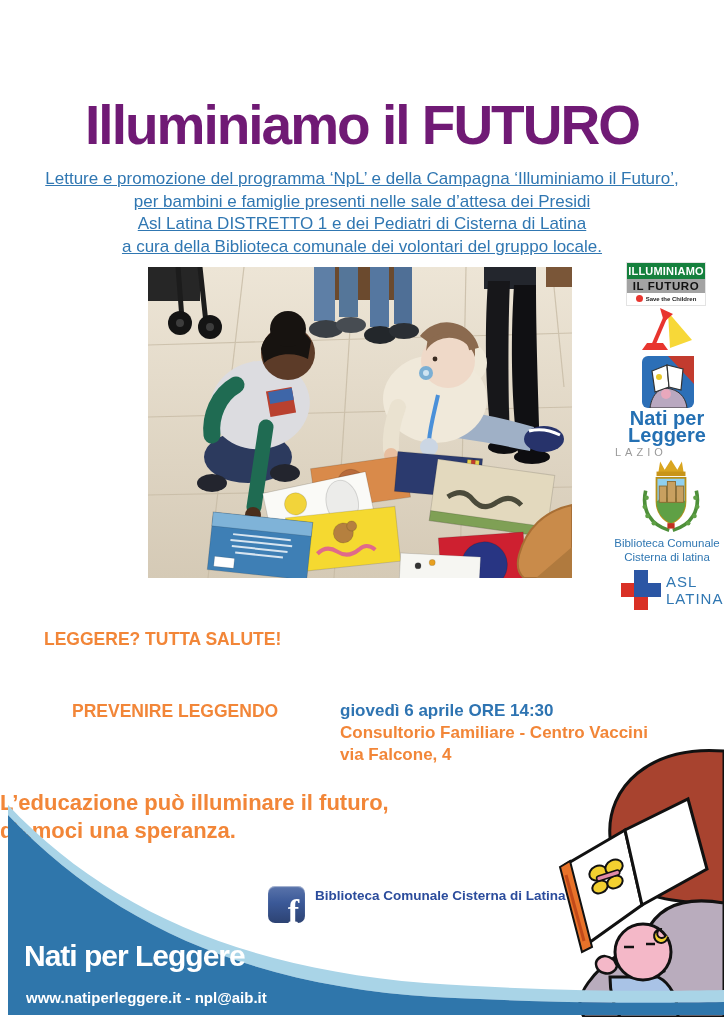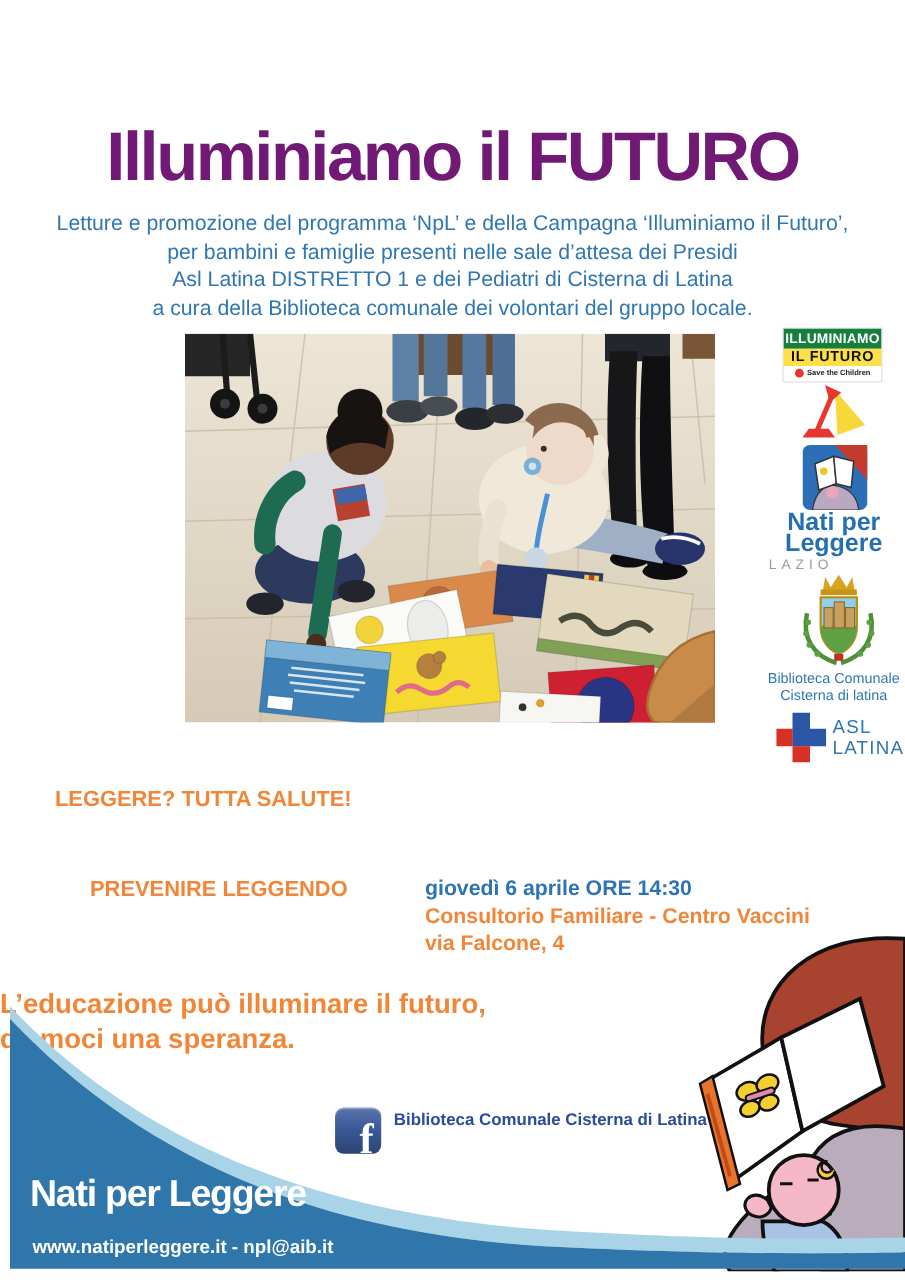--- a/index.html
+++ b/index.html
@@ -2,26 +2,26 @@
 <html><head>
 <meta charset="utf-8">
 <style>
   html,body{margin:0;padding:0;background:#ffffff;}
   .poster{position:relative;width:724px;height:1024px;background:#fff;overflow:hidden;
           font-family:"Liberation Sans", sans-serif;}
   .abs{position:absolute;}
 
   .title{top:54px;left:0;width:724px;text-align:center;color:#701a75;font-weight:bold;
          font-size:55px;letter-spacing:-2px;margin-top:39px;}
-  .intro{top:168px;left:0;width:724px;text-align:center;color:#3077B2;font-size:17px;line-height:22.5px;}
+  .intro{top:168px;left:0;width:724px;text-align:center;color:#3077B2;font-size:17px;line-height:22.5px;text-decoration:underline;}
 
   
   .stc-logo{top:263px;left:627px;width:78px;text-align:center;box-shadow:0 0 0 1px #e3e3e3;}
   .stc-red{background:#15803d;color:#fff;font-weight:bold;font-size:11px;letter-spacing:0.2px;padding:2px 0;}
-  .stc-black{background:#fde047;color:#111;font-weight:bold;font-size:11.5px;letter-spacing:0.6px;padding:1px 0;}
+  .stc-black{background:#a3a3a3;color:#111;font-weight:bold;font-size:11.5px;letter-spacing:0.6px;padding:1px 0;}
   .stc-brand{background:#fff;color:#222;font-size:6px;font-weight:bold;padding:2px 0 3px 0;display:flex;align-items:center;justify-content:center;gap:3px;}
   .stc-dot{width:7px;height:7px;border-radius:50%;background:#E8352E;display:inline-block;}
   .lamp{top:302px;left:640px;}
   .npl-logo{top:356px;left:642px;}
   .npl-text{top:410px;left:615px;width:104px;text-align:center;color:#2470B3;font-weight:bold;font-size:20px;line-height:17px;}
   .npl-region{top:446px;left:615px;width:104px;text-align:left;color:#9a9a9a;font-size:11px;letter-spacing:4px;}
   .crest{top:458px;left:631px;}
   .library-text{top:536px;left:605px;width:124px;text-align:center;color:#3077B2;font-size:11.5px;line-height:14px;}
   .asl{top:570px;left:621px;}
   .asl-text{top:573px;left:666px;color:#3077B2;font-size:15px;line-height:17px;letter-spacing:1px;}

